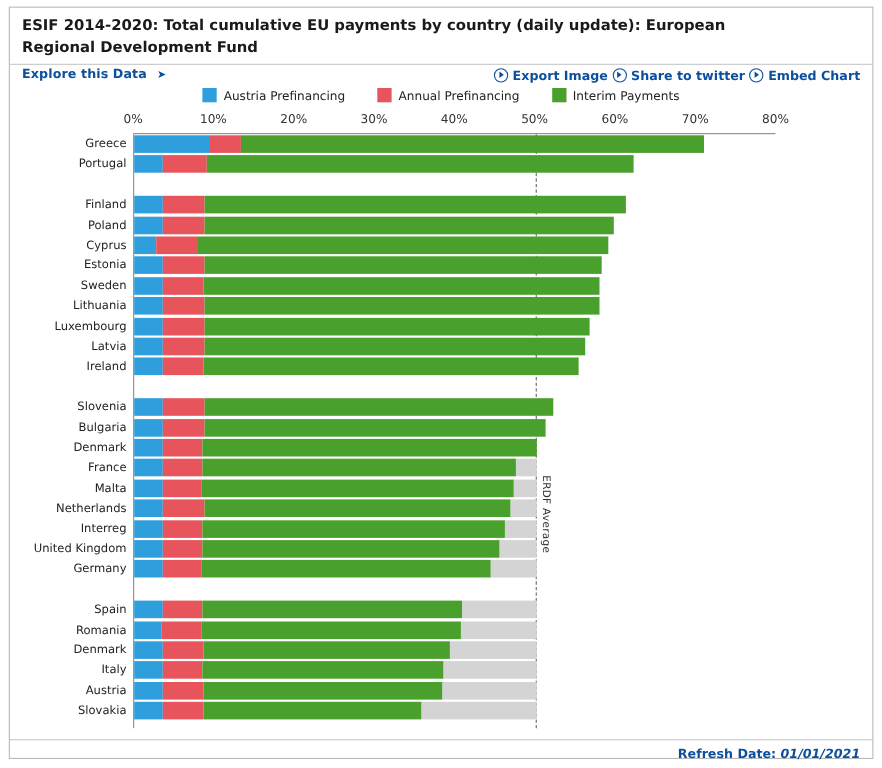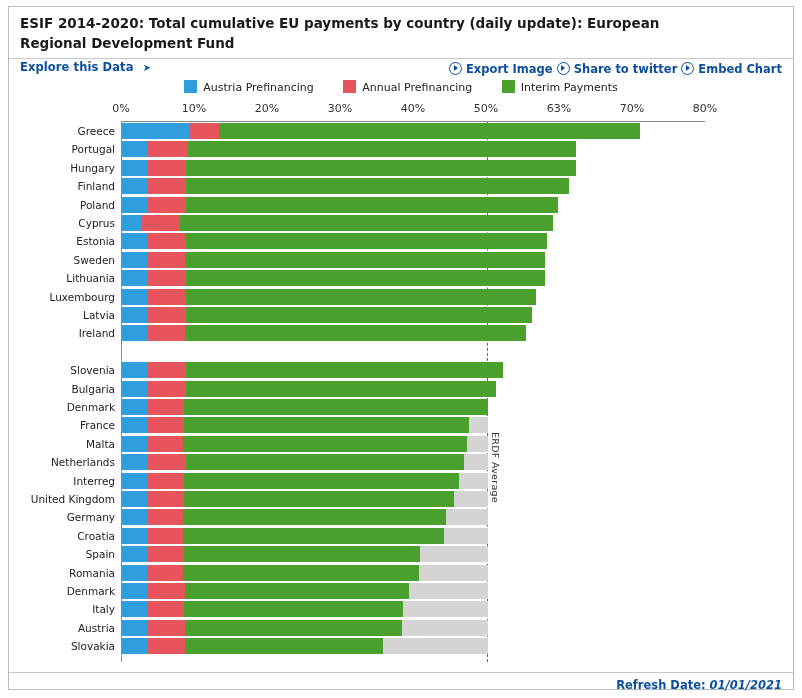--- a/index.html
+++ b/index.html
@@ -277,21 +277,21 @@
     </div>
 
     <div class="plot">
       <div class="axis-labels" id="axis-labels">
           <span style="left: 112px;">0%</span>
           <span style="left: 185px;">10%</span>
           <span style="left: 258px;">20%</span>
           <span style="left: 331px;">30%</span>
           <span style="left: 404px;">40%</span>
           <span style="left: 477px;">50%</span>
-          <span style="left: 550px;">63%</span>
+          <span style="left: 550px;">60%</span>
           <span style="left: 623px;">70%</span>
           <span style="left: 696px;">80%</span>
         </div>
       <div class="axis-top-line"></div>
       <div class="axis-left-line"></div>
       <div class="grid-wrap" id="grid-wrap">
           <div class="avg-line" style="left: 366.46px;"></div>
           <div class="avg-label" style="left: 369.46px; top: 310px;">ERDF Average</div>
         </div>
       <div class="rows" id="rows">
@@ -304,28 +304,20 @@
             </div>
           </div>
           <div class="row" style="top: 18.4px;">
             <div class="cat">Portugal</div>
             <div class="bars" style="width: 584px;">
               <div class="seg s0" title="Portugal — Initial Prefinancing: 3.5%" style="left: 0px; width: 25.55px;"></div>
               <div class="seg s1" title="Portugal — Annual Prefinancing: 5.5%" style="left: 25.55px; width: 40.15px;"></div>
               <div class="seg s2" title="Portugal — Interim Payments: 53.2%" style="left: 65.7px; width: 388.36px;"></div>
             </div>
           </div>
-          <div class="row" style="top: 36.8px;">
-            <div class="cat">Hungary</div>
-            <div class="bars" style="width: 584px;">
-              <div class="seg s0" title="Hungary — Initial Prefinancing: 3.5%" style="left: 0px; width: 25.55px;"></div>
-              <div class="seg s1" title="Hungary — Annual Prefinancing: 5.3%" style="left: 25.55px; width: 38.69px;"></div>
-              <div class="seg s2" title="Hungary — Interim Payments: 53.4%" style="left: 64.24px; width: 389.82px;"></div>
-            </div>
-          </div>
           <div class="row" style="top: 55.2px;">
             <div class="cat">Finland</div>
             <div class="bars" style="width: 584px;">
               <div class="seg s0" title="Finland — Initial Prefinancing: 3.5%" style="left: 0px; width: 25.55px;"></div>
               <div class="seg s1" title="Finland — Annual Prefinancing: 5.3%" style="left: 25.55px; width: 38.69px;"></div>
               <div class="seg s2" title="Finland — Interim Payments: 52.4%" style="left: 64.24px; width: 382.52px;"></div>
             </div>
           </div>
           <div class="row" style="top: 73.6px;">
             <div class="cat">Poland</div>
@@ -460,29 +452,20 @@
               <div class="seg s2" title="United Kingdom — Interim Payments: 37%" style="left: 62.05px; width: 270.1px;"></div>
             </div>
           </div>
           <div class="row" style="top: 386.4px;">
             <div class="cat">Germany</div>
             <div class="bars" style="width: 584px;">
               <div class="seg rem" style="left: 324.12px; width: 42.34px;"></div>
               <div class="seg s0" title="Germany — Initial Prefinancing: 3.5%" style="left: 0px; width: 25.55px;"></div>
               <div class="seg s1" title="Germany — Annual Prefinancing: 4.9%" style="left: 25.55px; width: 35.77px;"></div>
               <div class="seg s2" title="Germany — Interim Payments: 36%" style="left: 61.32px; width: 262.8px;"></div>
-            </div>
-          </div>
-          <div class="row" style="top: 404.8px;">
-            <div class="cat">Croatia</div>
-            <div class="bars" style="width: 584px;">
-              <div class="seg rem" style="left: 321.93px; width: 44.53px;"></div>
-              <div class="seg s0" title="Croatia — Initial Prefinancing: 3.5%" style="left: 0px; width: 25.55px;"></div>
-              <div class="seg s1" title="Croatia — Annual Prefinancing: 4.8%" style="left: 25.55px; width: 35.04px;"></div>
-              <div class="seg s2" title="Croatia — Interim Payments: 35.8%" style="left: 60.59px; width: 261.34px;"></div>
             </div>
           </div>
           <div class="row" style="top: 423.2px;">
             <div class="cat">Spain</div>
             <div class="bars" style="width: 584px;">
               <div class="seg rem" style="left: 297.84px; width: 68.62px;"></div>
               <div class="seg s0" title="Spain — Initial Prefinancing: 3.5%" style="left: 0px; width: 25.55px;"></div>
               <div class="seg s1" title="Spain — Annual Prefinancing: 5%" style="left: 25.55px; width: 36.5px;"></div>
               <div class="seg s2" title="Spain — Interim Payments: 32.3%" style="left: 62.05px; width: 235.79px;"></div>
             </div>

